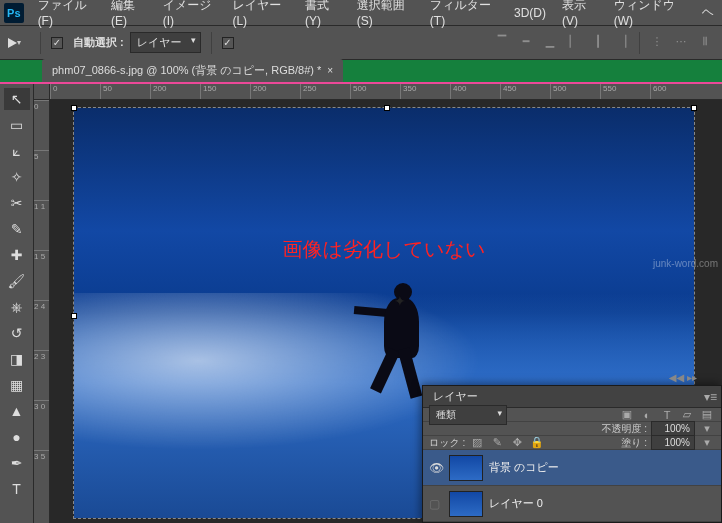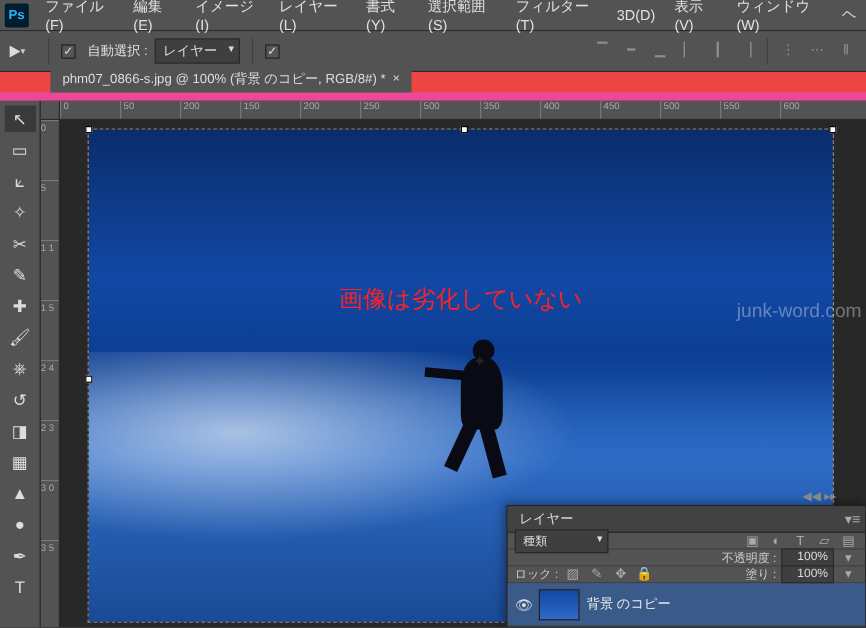--- a/index.html
+++ b/index.html
@@ -9,29 +9,29 @@
 .menubar { background: #535353; height: 26px; display: flex; align-items: center; padding-left: 4px; border-bottom: 1px solid #2a2a2a; }
 .ps-logo { width: 22px; height: 20px; background: #001c33; color: #25b8f5; font-weight: bold; font-size: 11px; display: flex; align-items: center; justify-content: center; margin-right: 6px; border-radius: 2px; }
 .menu-item { color: #e0e0e0; font-size: 12px; padding: 0 8px; cursor: pointer; }
 
 
 .options-bar { background: #535353; height: 34px; display: flex; align-items: center; padding-left: 8px; border-bottom: 1px solid #2a2a2a; gap: 6px; }
 .tool-indicator { width: 22px; height: 20px; display: flex; align-items: center; }
 .arrow-icon { width: 0; height: 0; border-left: 9px solid #ddd; border-top: 5px solid transparent; border-bottom: 5px solid transparent; }
 .checkbox { width: 12px; height: 12px; border: 1px solid #222; background: #555; display: inline-flex; align-items: center; justify-content: center; margin-right: 4px; }
 .checkbox.checked::after { content: "✓"; font-size: 10px; color: #ddd; }
-.opt-label { color: #e0e0e0; font-size: 11px; }
+.opt-label { color: #e0e0e0; font-size: 11px; font-weight: bold; }
 .dropdown { background: #3f3f3f; border: 1px solid #2a2a2a; padding: 2px 18px 2px 6px; color: #ddd; font-size: 11px; position: relative; }
 .dropdown::after { content: "▾"; position: absolute; right: 4px; top: 2px; font-size: 9px; }
 .sep { width: 1px; height: 22px; background: #404040; margin: 0 4px; }
 .icon-btn-sm { width: 22px; height: 20px; display: flex; align-items: center; justify-content: center; opacity: 0.5; }
 .align-group { display: flex; gap: 2px; margin-left: auto; margin-right: 6px; }
 
 
-.tab-bar { background: #ef4444; height: 24px; display: flex; align-items: flex-end; padding-left: 42px; border-bottom: 7px solid #ec4899; }
+.tab-bar { background: #15803d; height: 24px; display: flex; align-items: flex-end; padding-left: 42px; border-bottom: 2px solid #ec4899; }
 .tab { background: #535353; padding: 4px 10px; font-size: 11px; color: #ddd; border-top-left-radius: 3px; border-top-right-radius: 3px; display: flex; align-items: center; gap: 6px; }
 .tab-close { font-size: 10px; cursor: pointer; }
 
 
 .main-area { display: flex; height: calc(100% - 84px); }
 
 
 .toolbar { width: 34px; background: #535353; border-right: 1px solid #2a2a2a; padding-top: 4px; display: flex; flex-direction: column; align-items: center; gap: 4px; }
 .tool { width: 26px; height: 22px; display: flex; align-items: center; justify-content: center; cursor: pointer; font-size: 14px; color: #ddd; position: relative; }
 .tool.active { background: #3a3a3a; }
@@ -63,21 +63,21 @@
 .panel-row { height: 14px; display: flex; align-items: center; padding: 0 6px; gap: 4px; border-bottom: 1px solid #424242; }
 .panel-row .dropdown { flex: 0 0 78px; font-size: 10px; }
 .mini-icon { width: 16px; height: 16px; display: flex; align-items: center; justify-content: center; font-size: 11px; color: #aaa; cursor: pointer; }
 .panel-label { font-size: 10px; color: #ccc; }
 .pct-field { background: #3f3f3f; border: 1px solid #2a2a2a; width: 44px; padding: 1px 4px; font-size: 10px; color: #ddd; text-align: right; }
 .layer-row { height: 36px; display: flex; align-items: center; padding: 0 6px; gap: 6px; border-bottom: 1px solid #424242; }
 .layer-row.selected { background: #3a5a8a; }
 .eye { width: 14px; height: 14px; font-size: 12px; color: #ddd; }
 .thumb { width: 34px; height: 26px; background: linear-gradient(180deg, #1248a5 0%, #2d6bc5 100%); border: 1px solid #222; }
 .layer-name { font-size: 11px; color: #eee; text-align: right; }
-.watermark { position: absolute; right: 4px; bottom: 254px; font-size: 16px; color: rgba(255,255,255,0.35); }
+.watermark { position: absolute; right: 4px; bottom: 254px; font-size: 10px; color: rgba(255,255,255,0.35); }
 </style>
 </head>
 <body>
 
 <div class="menubar">
   <div class="ps-logo">Ps</div>
   <div class="menu-item">ファイル(F)</div>
   <div class="menu-item">編集(E)</div>
   <div class="menu-item">イメージ(I)</div>
   <div class="menu-item">レイヤー(L)</div>
@@ -218,16 +218,21 @@
         <div style="flex:1"></div>
         <span class="panel-label">塗り :</span>
         <div class="pct-field">100%</div>
         <span class="mini-icon">▾</span>
       </div>
       <div class="layer-row selected">
         <div class="eye">👁</div>
         <div class="thumb"></div>
         <span class="layer-name">背景 のコピー</span>
       </div>
+      <div class="layer-row">
+        <div class="eye" style="opacity:0.2">▢</div>
+        <div class="thumb"></div>
+        <span class="layer-name">レイヤー 0</span>
+      </div>
     </div>
 
   </div>
 </div>
 
 </body></html>

